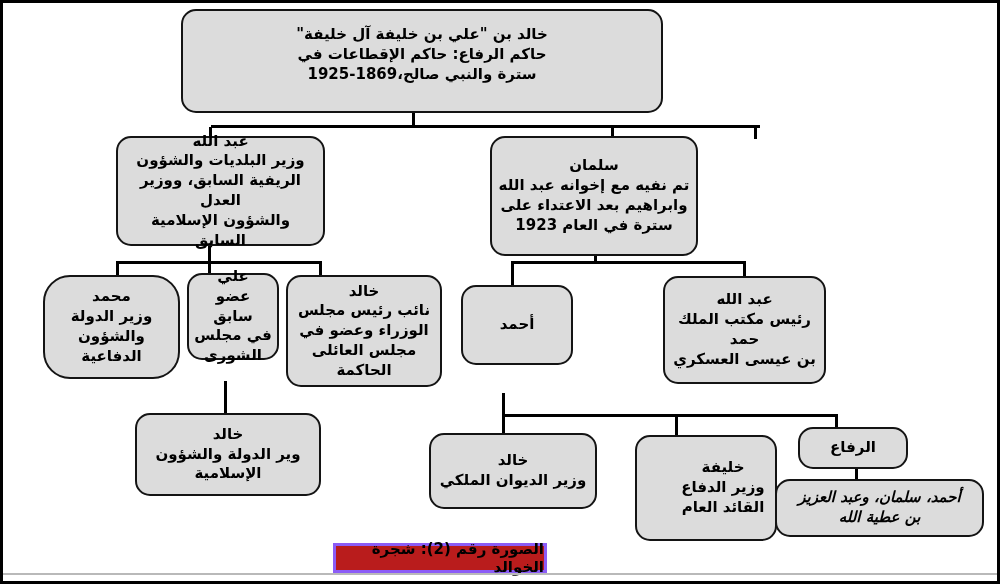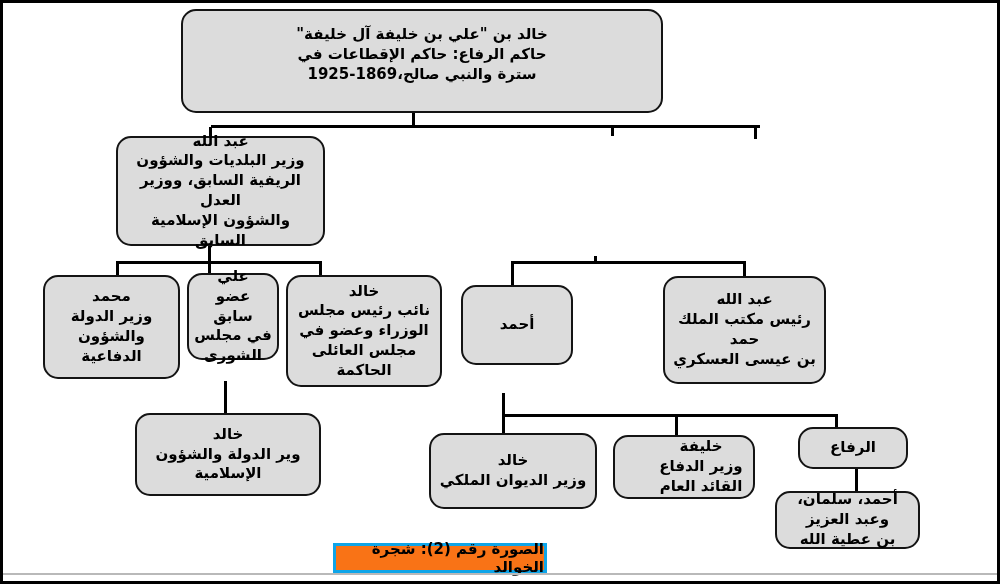--- a/index.html
+++ b/index.html
@@ -24,22 +24,22 @@
     font-weight:bold;
     color:#000;
     font-size:15px;
     line-height:1.32;
     padding:2px 5px;
   }
   .node .t{white-space:pre-line;}
   .conn{position:absolute;background:#000;}
   .caption-box{
     position:absolute;
-    background:#f97316;
-    border:3px solid #0ea5e9;
+    background:#b91c1c;
+    border:3px solid #8b5cf6;
     box-sizing:border-box;
     display:flex;align-items:center;justify-content:center;
     direction:rtl;
     font-weight:bold;
     font-size:15px;
     color:#000;
   }
   .bottom-rule{position:absolute;left:0;width:994px;height:2px;background:#b9b9b9;}
 </style>
 </head>
@@ -78,23 +78,29 @@
 سترة والنبي صالح،1869-1925</span>
   </div>
 
   <div class="node" style="left:113px;top:133px;width:209px;height:110px;">
     <span class="t">عبد الله
 وزير البلديات والشؤون
 الريفية السابق، ووزير العدل
 والشؤون الإسلامية السابق</span>
   </div>
 
+  <div class="node" style="left:487px;top:133px;width:208px;height:120px;">
+    <span class="t">سلمان
+تم نفيه مع إخوانه عبد الله
+وابراهيم بعد الاعتداء على
+سترة في العام 1923</span>
+  </div>
 
 
-  <div class="node" style="left:40px;top:272px;width:137px;height:104px;">
+  <div class="node" style="left:40px;top:272px;width:137px;height:104px;border-radius:27px;">
     <span class="t">محمد
 وزير الدولة
 والشؤون الدفاعية</span>
   </div>
 
   <div class="node" style="left:184px;top:270px;width:92px;height:87px;">
     <span class="t">علي
 عضو سابق
 في مجلس
 الشورى</span>
@@ -121,31 +127,31 @@
     <span class="t">خالد
 وير الدولة والشؤون
 الإسلامية</span>
   </div>
 
   <div class="node" style="left:426px;top:430px;width:168px;height:76px;">
     <span class="t">خالد
 وزير الديوان الملكي</span>
   </div>
 
-  <div class="node" style="left:610px;top:432px;width:142px;height:64px;padding-left:39px;">
+  <div class="node" style="left:632px;top:432px;width:142px;height:106px;padding-left:39px;">
     <span class="t">خليفة
 وزير الدفاع
 القائد العام</span>
   </div>
 
   <div class="node" style="left:795px;top:424px;width:110px;height:42px;">
     <span class="t">الرفاع</span>
   </div>
 
-  <div class="node" style="left:772px;top:488px;width:145px;height:58px;">
+  <div class="node" style="left:772px;top:476px;width:209px;height:58px;font-style:italic;">
     <span class="t">أحمد، سلمان، وعبد العزيز
 بن عطية الله</span>
   </div>
 
   <div class="caption-box" style="left:330px;top:540px;width:214px;height:30px;">
     <span>الصورة رقم (2): شجرة الخوالد</span>
   </div>
 
   <div class="bottom-rule" style="top:570px;"></div>
 

